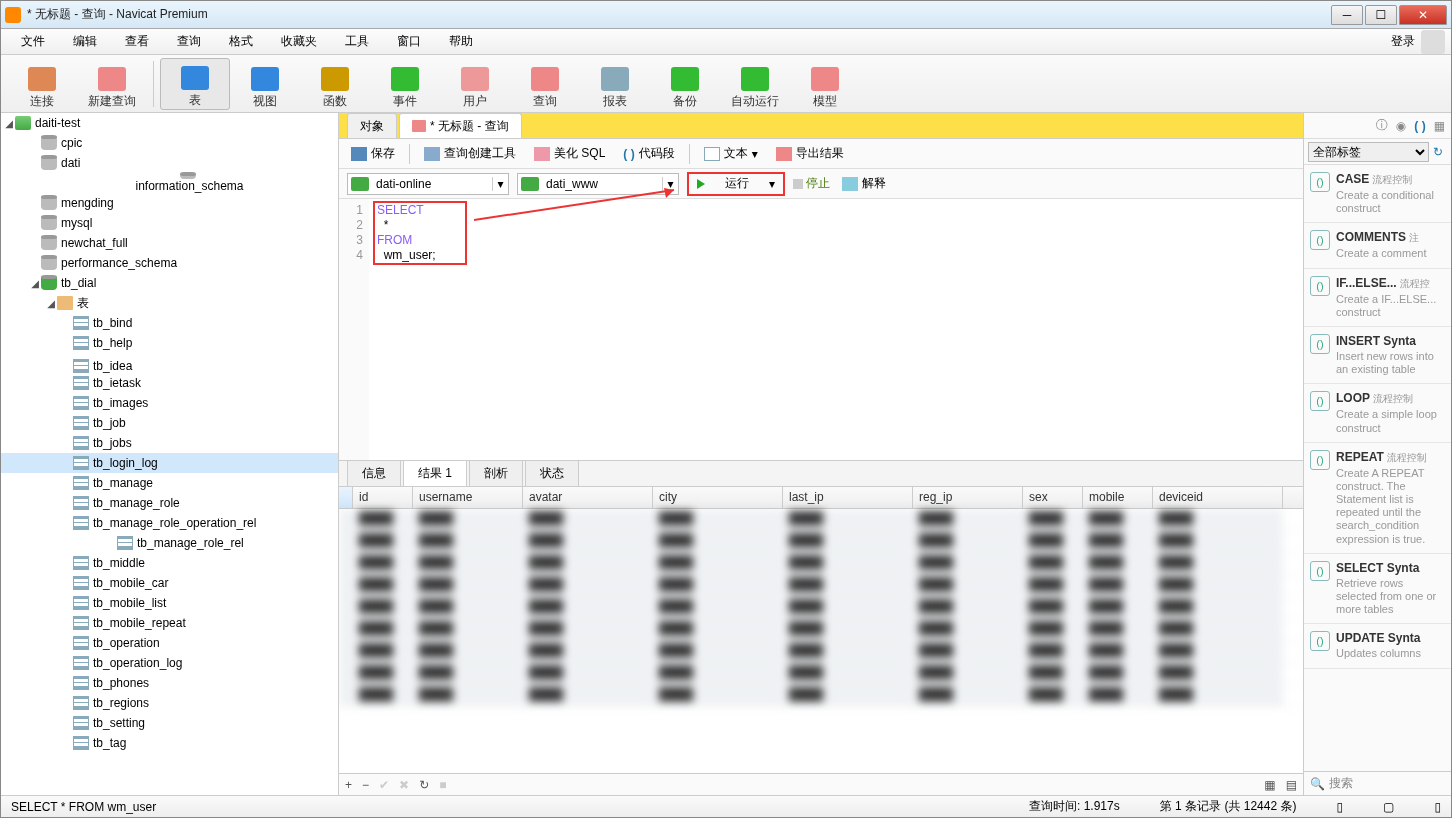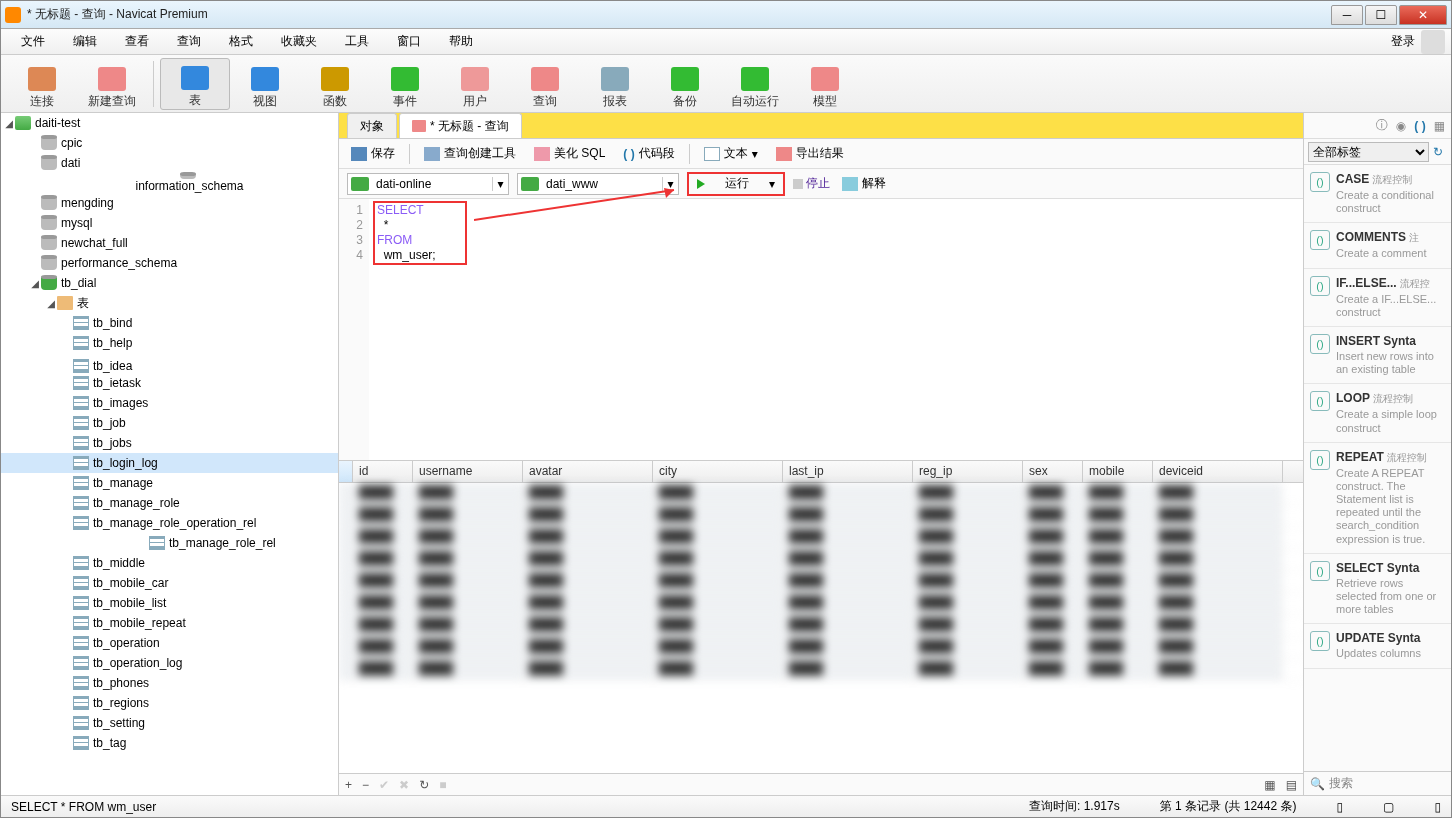--- a/index.html
+++ b/index.html
@@ -42,21 +42,21 @@
 .sub-btn{display:flex;align-items:center;gap:4px;padding:2px 4px;cursor:default}
 .sub-ico{width:16px;height:14px}
 .sub-sep{width:1px;height:20px;background:#ccc}
 .conn-bar{height:30px;display:flex;align-items:center;padding:0 8px;gap:8px;border-bottom:1px solid #ddd;background:#fafafa}
 .combo{display:flex;align-items:center;border:1px solid #bbb;height:22px;background:#fff}
 .combo .c-ico{width:18px;height:14px;margin:0 3px;background:#4a4;border-radius:2px}
 .combo .c-txt{width:120px;padding:0 4px}
 .combo .c-drop{width:16px;text-align:center;border-left:1px solid #ccc}
 .btn-run{display:flex;align-items:center;gap:20px;border:2px solid #e33;padding:2px 8px;height:24px}
 .btn-run .tri{width:0;height:0;border-left:8px solid #2a2;border-top:5px solid transparent;border-bottom:5px solid transparent}
-.btn-gray{color:#4c1d95;display:flex;align-items:center;gap:3px}
+.btn-gray{color:#4d7c0f;display:flex;align-items:center;gap:3px}
 .editor-area{flex:0 0 262px;display:flex;position:relative;border-bottom:1px solid #ccc;background:#fff}
 .gutter{width:30px;background:#fafafa;color:#999;text-align:right;padding:4px 6px 0 0;font-family:Consolas,monospace;line-height:15px}
 .code{padding:4px 8px;font-family:Consolas,monospace;line-height:15px;position:relative}
 .code-box{position:absolute;border:2px solid #e33;left:382px;top:2px;width:94px;height:64px;pointer-events:none}
 .arrow{position:absolute;left:478px;top:12px;width:200px;height:20px;pointer-events:none}
 .kw{color:#8b5cf6}
 .res-tabs{height:26px;display:flex;align-items:flex-end;border-bottom:1px solid #ccc;padding-left:8px;background:#f4f4f4}
 .res-tab{padding:4px 14px;border:1px solid #ccc;border-bottom:none;background:#efefef;margin-right:2px}
 .res-tab.active{background:#fff}
 .grid-wrap{flex:1;overflow:auto;position:relative;background:#fff}
@@ -246,21 +246,21 @@
           <span>tb_manage</span>
         </div>
         <div class="tree-item" style="padding-left: 72px;">
           <span class="tree-ico ico-tbl"></span>
           <span>tb_manage_role</span>
         </div>
         <div class="tree-item" style="padding-left: 72px;">
           <span class="tree-ico ico-tbl"></span>
           <span>tb_manage_role_operation_rel</span>
         </div>
-        <div class="tree-item" style="padding-left: 116px; margin-left: 32px;">
+        <div class="tree-item" style="padding-left: 116px;">
           <span class="tree-ico ico-tbl"></span>
           <span>tb_manage_role_rel</span>
         </div>
         <div class="tree-item" style="padding-left: 72px;">
           <span class="tree-ico ico-tbl"></span>
           <span>tb_middle</span>
         </div>
         <div class="tree-item" style="padding-left: 72px;">
           <span class="tree-ico ico-tbl"></span>
           <span>tb_mobile_car</span>
@@ -374,20 +374,26 @@
           <div><span class="kw">FROM</span></div>
           <div>&nbsp;&nbsp;<span>wm_user;</span></div>
         </div>
         <div class="code-box" style="left:34px"></div>
         <svg class="arrow" style="left:135px;top:-15px;width:210px;height:40px">
           <line x1="0" y1="36" x2="200" y2="6" stroke="#e33" stroke-width="2"></line>
           <polygon points="200,6 190,4 192,14" fill="#e33"></polygon>
         </svg>
       </div>
 
+      <div class="res-tabs">
+        <div class="res-tab"><span>信息</span></div>
+        <div class="res-tab active"><span>结果 1</span></div>
+        <div class="res-tab"><span>剖析</span></div>
+        <div class="res-tab"><span>状态</span></div>
+      </div>
 
       <div class="grid-wrap">
         <div class="grid-head" id="grid-head">
             <div class="grid-h" style="width:14px"></div>
             <div class="grid-h" style="width:60px">id</div>
             <div class="grid-h" style="width:110px">username</div>
             <div class="grid-h" style="width:130px">avatar</div>
             <div class="grid-h" style="width:130px">city</div>
             <div class="grid-h" style="width:130px">last_ip</div>
             <div class="grid-h" style="width:110px">reg_ip</div>

